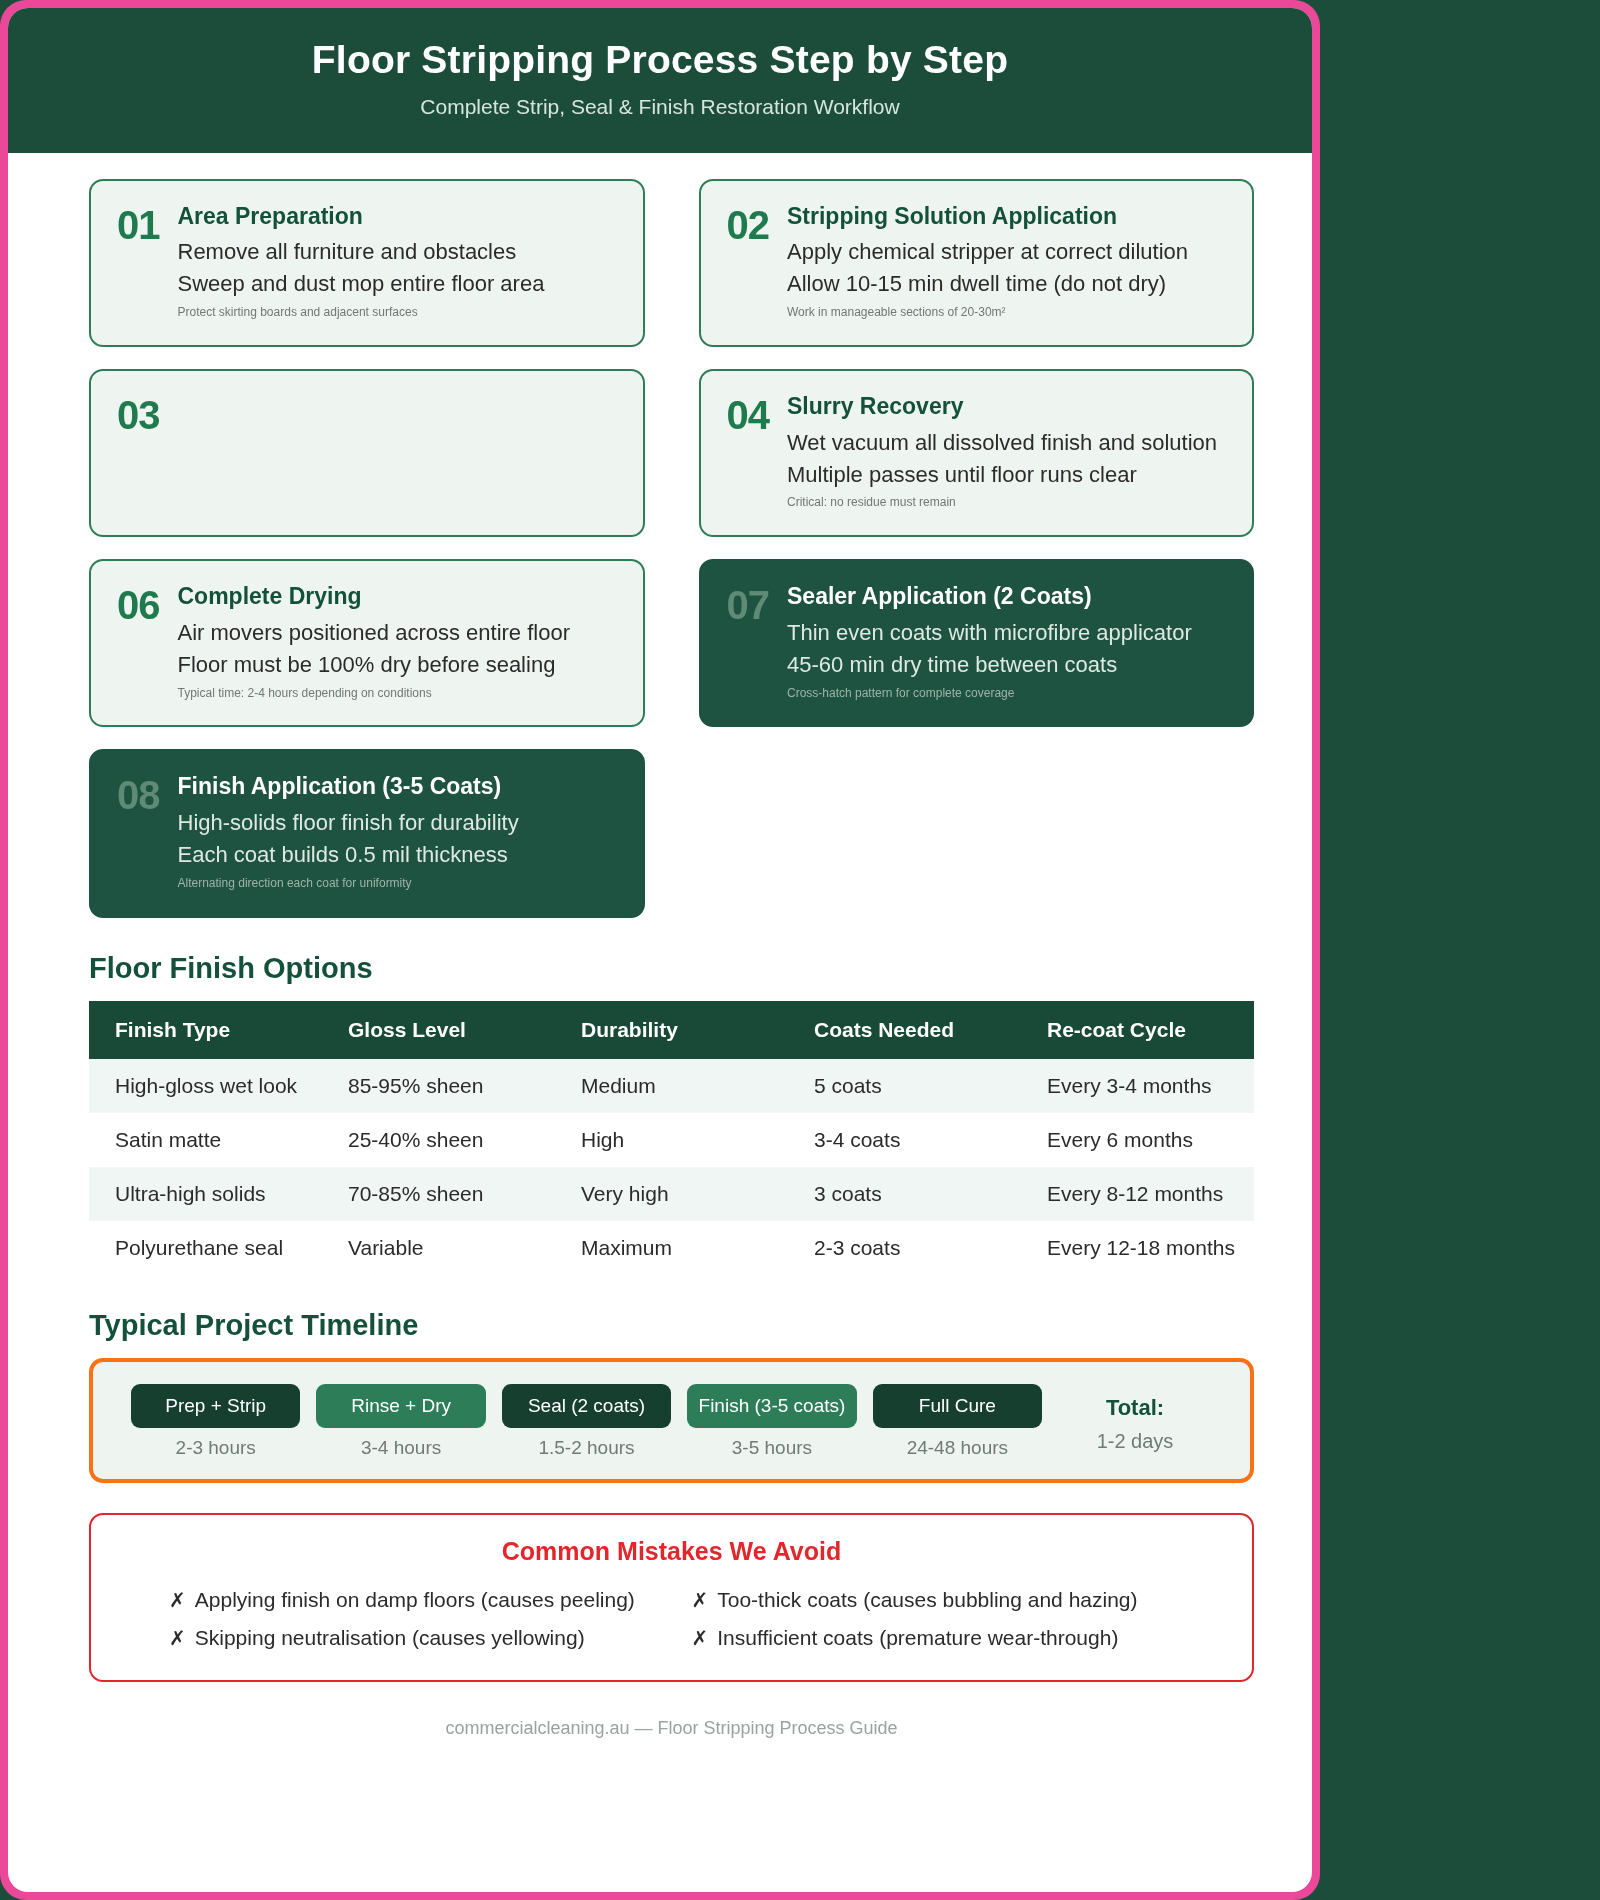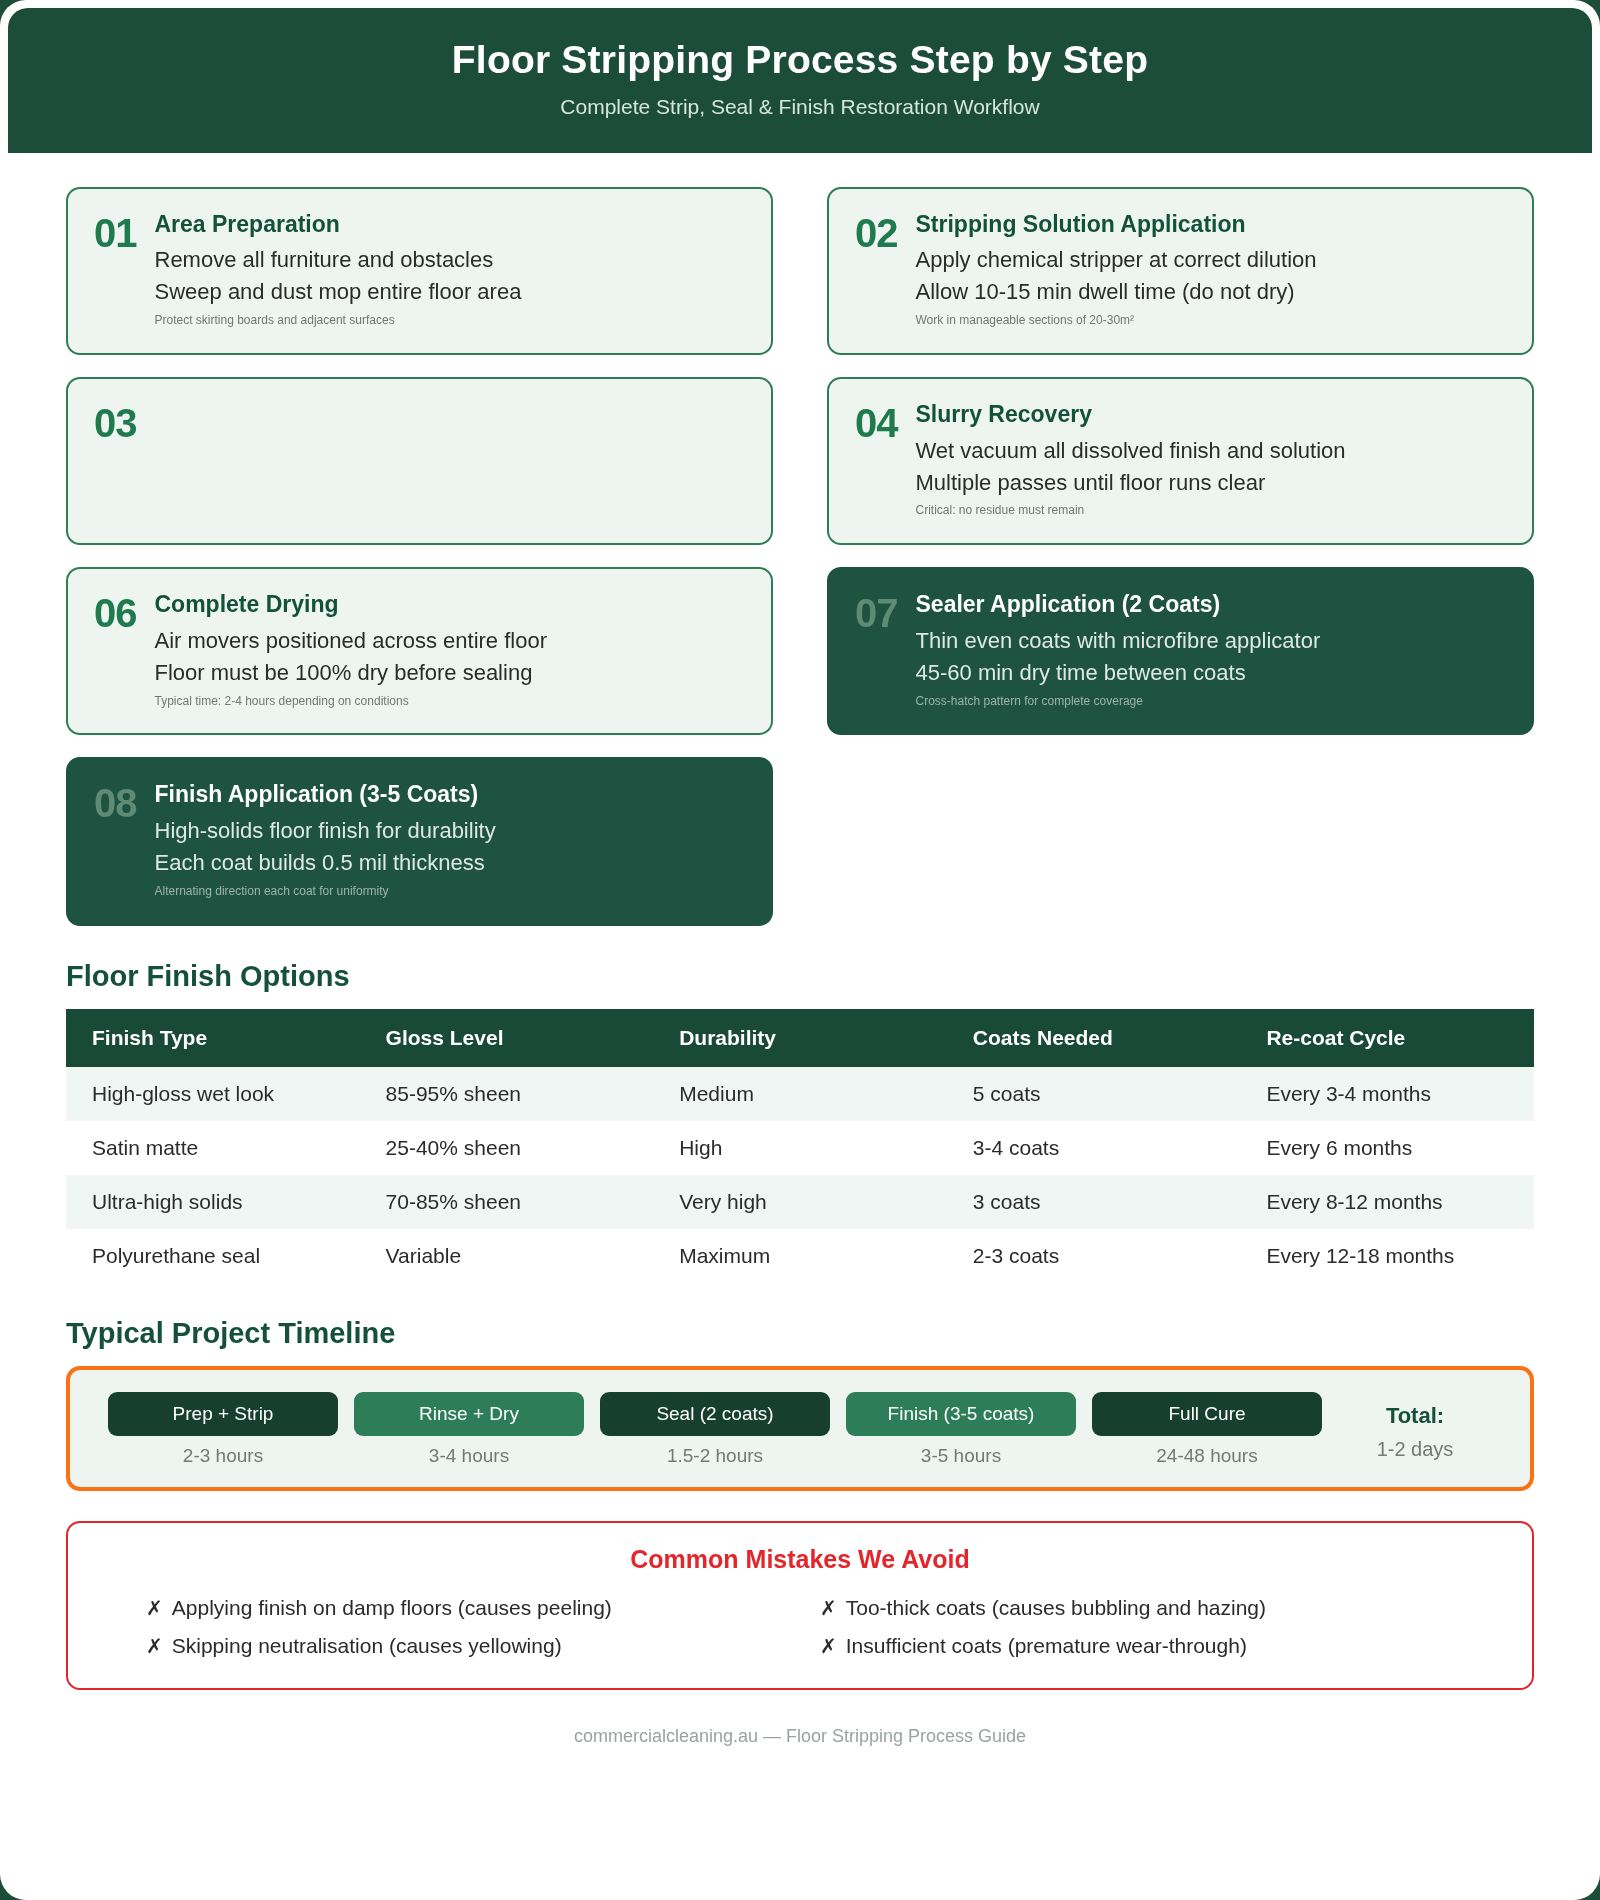--- a/index.html
+++ b/index.html
@@ -6,23 +6,23 @@
 
   html, body {
     width: 1600px;
     height: 1900px;
     background: #1c4d3a;
     font-family: "Liberation Sans", sans-serif;
   }
 
   .page {
     position: relative;
-    width: 1600px;
+    width: 1320px;
     height: 1900px;
-    background: #ffffff;
+    background: #ec4899;
     padding: 8px;
     border-radius: 26px;
     overflow: hidden;
   }
 
   .sheet {
     width: 100%;
     height: 100%;
     background: #ffffff;
     border-radius: 20px;
@@ -47,23 +47,22 @@
   }
   .header .sub {
     color: #d7e6dd;
     font-size: 21px;
     margin-top: 12px;
     font-weight: normal;
   }
 
   
   .body {
-    padding: 26px 58px 0 58px;
+    padding: 26px 58px 0 81px;
     flex: 1 1 auto;
-    margin-top: 8px;
   }
 
   
   .steps {
     display: grid;
     grid-template-columns: 1fr 1fr;
     column-gap: 54px;
     row-gap: 22px;
   }
   .step-card {

